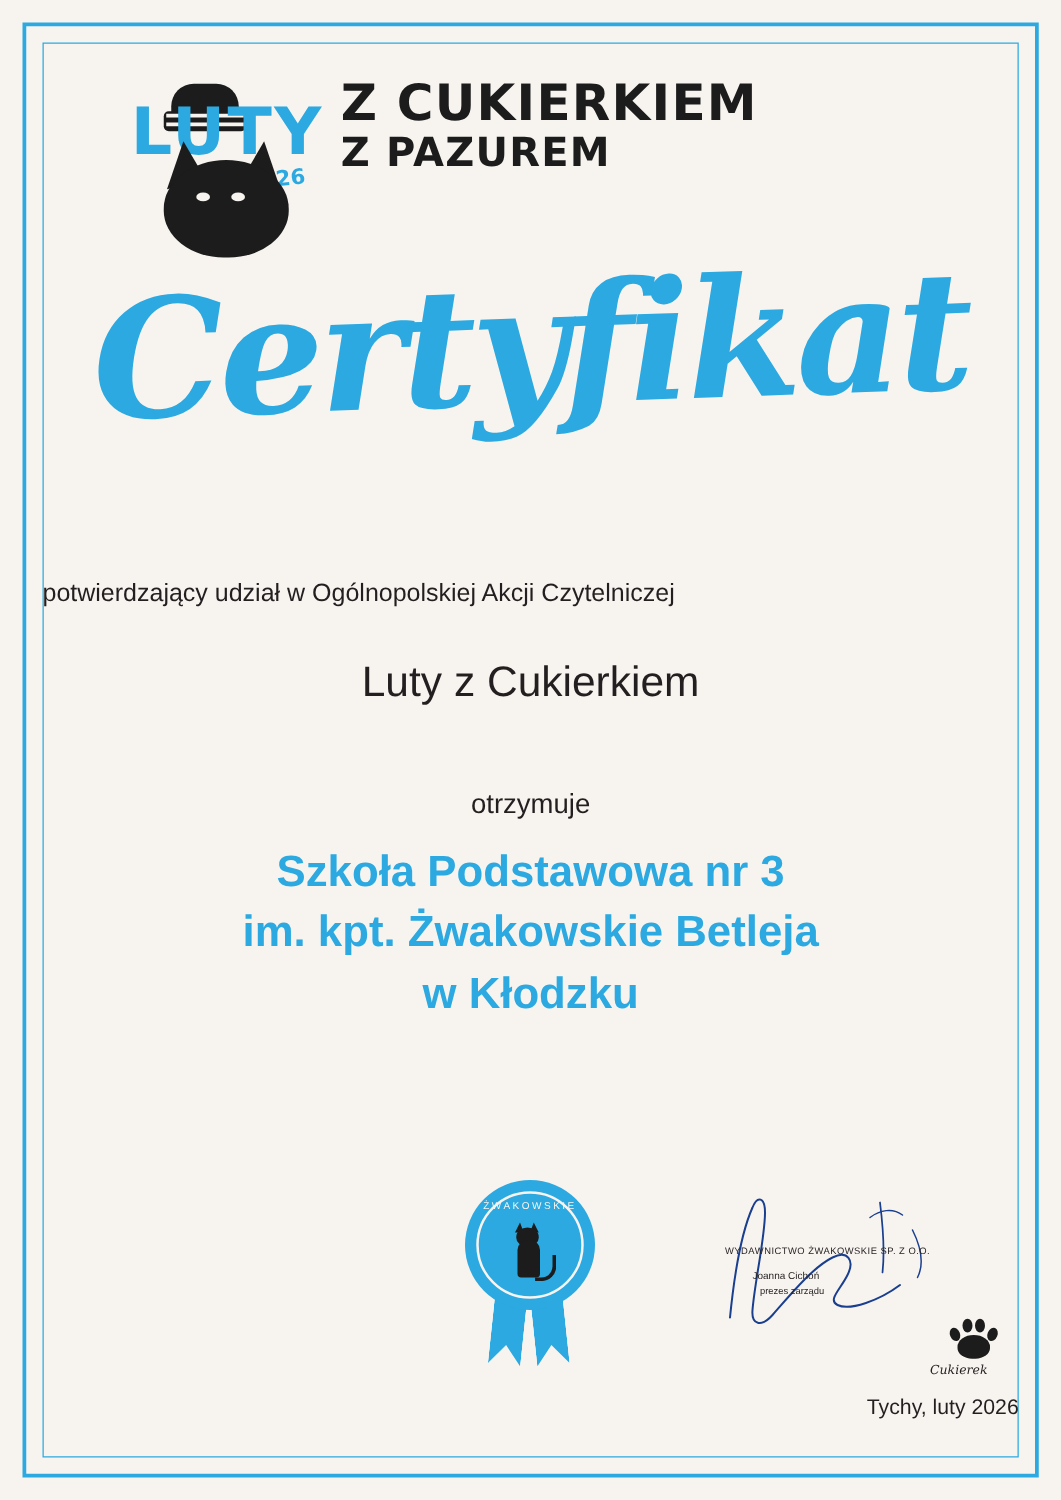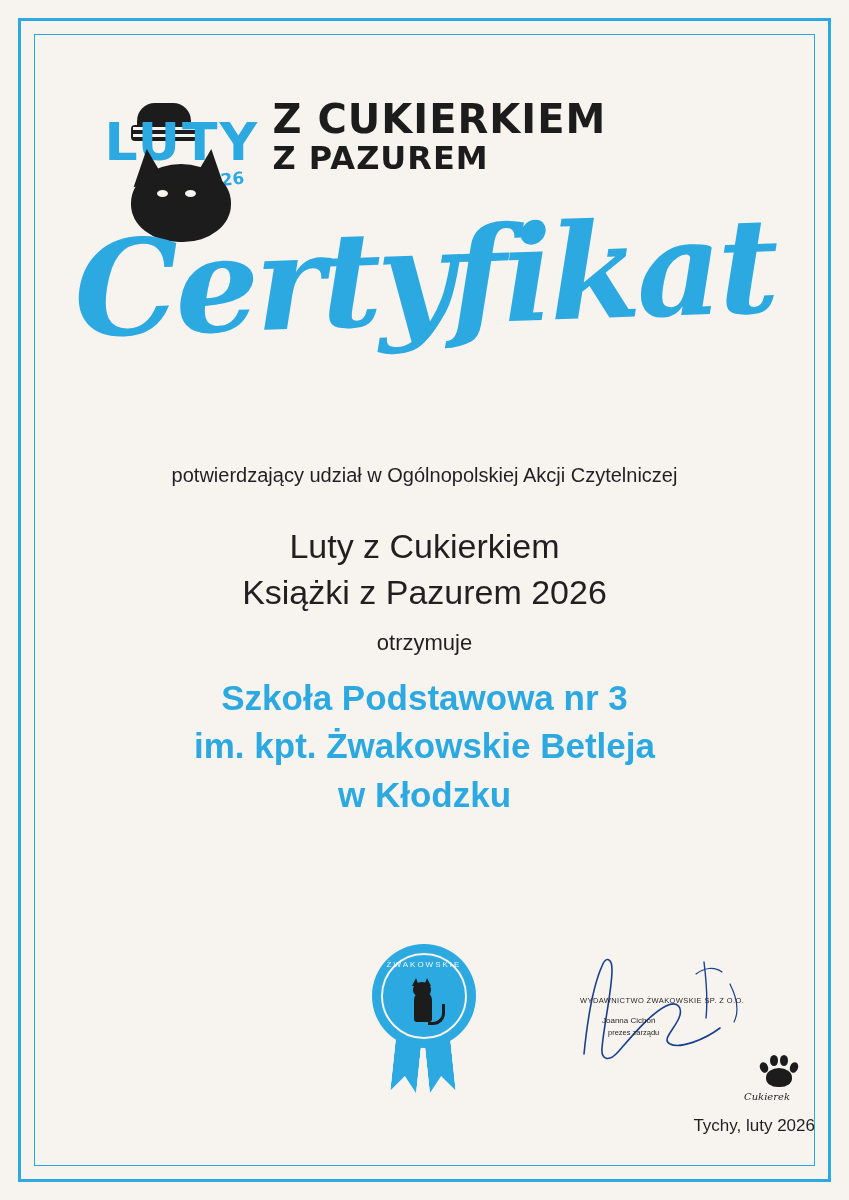--- a/index.html
+++ b/index.html
@@ -51,21 +51,20 @@
     box-sizing: border-box;
   }
 
   
   .logo-block {
     position: absolute;
     left: 0;
     right: 0;
     top: 18px;
     height: 170px;
-    margin-top: 36px;
   }
   .logo-inner {
     position: relative;
     width: 640px;
     margin: 0 auto;
     height: 170px;
   }
   .luty-word {
     position: absolute;
     left: 0;
@@ -210,21 +209,21 @@
     letter-spacing: -4px;
     transform: rotate(-2deg);
   }
 
   
   .subtitle {
     position: absolute;
     left: 0;
     right: 0;
     top: 430px;
-    text-align: center;
+    text-align: left;
     font-size: 20px;
     color: #231f20;
   }
   .event-name {
     position: absolute;
     left: 0;
     right: 0;
     top: 490px;
     text-align: center;
     font-size: 34px;
@@ -489,21 +488,20 @@
         </div>
       </div>
     </div>
 
     <div class="script-word">Certyfikat</div>
 
     <div class="subtitle">potwierdzający udział w Ogólnopolskiej Akcji Czytelniczej</div>
 
     <div class="event-name">
       <span>Luty z Cukierkiem</span>
-      <span>Książki z Pazurem 2026</span>
     </div>
 
     <div class="otrzymuje">otrzymuje</div>
 
     <div class="recipient">
       <span>Szkoła Podstawowa nr 3</span>
       <span>im. kpt. Żwakowskie Betleja</span>
       <span>w Kłodzku</span>
     </div>
 

